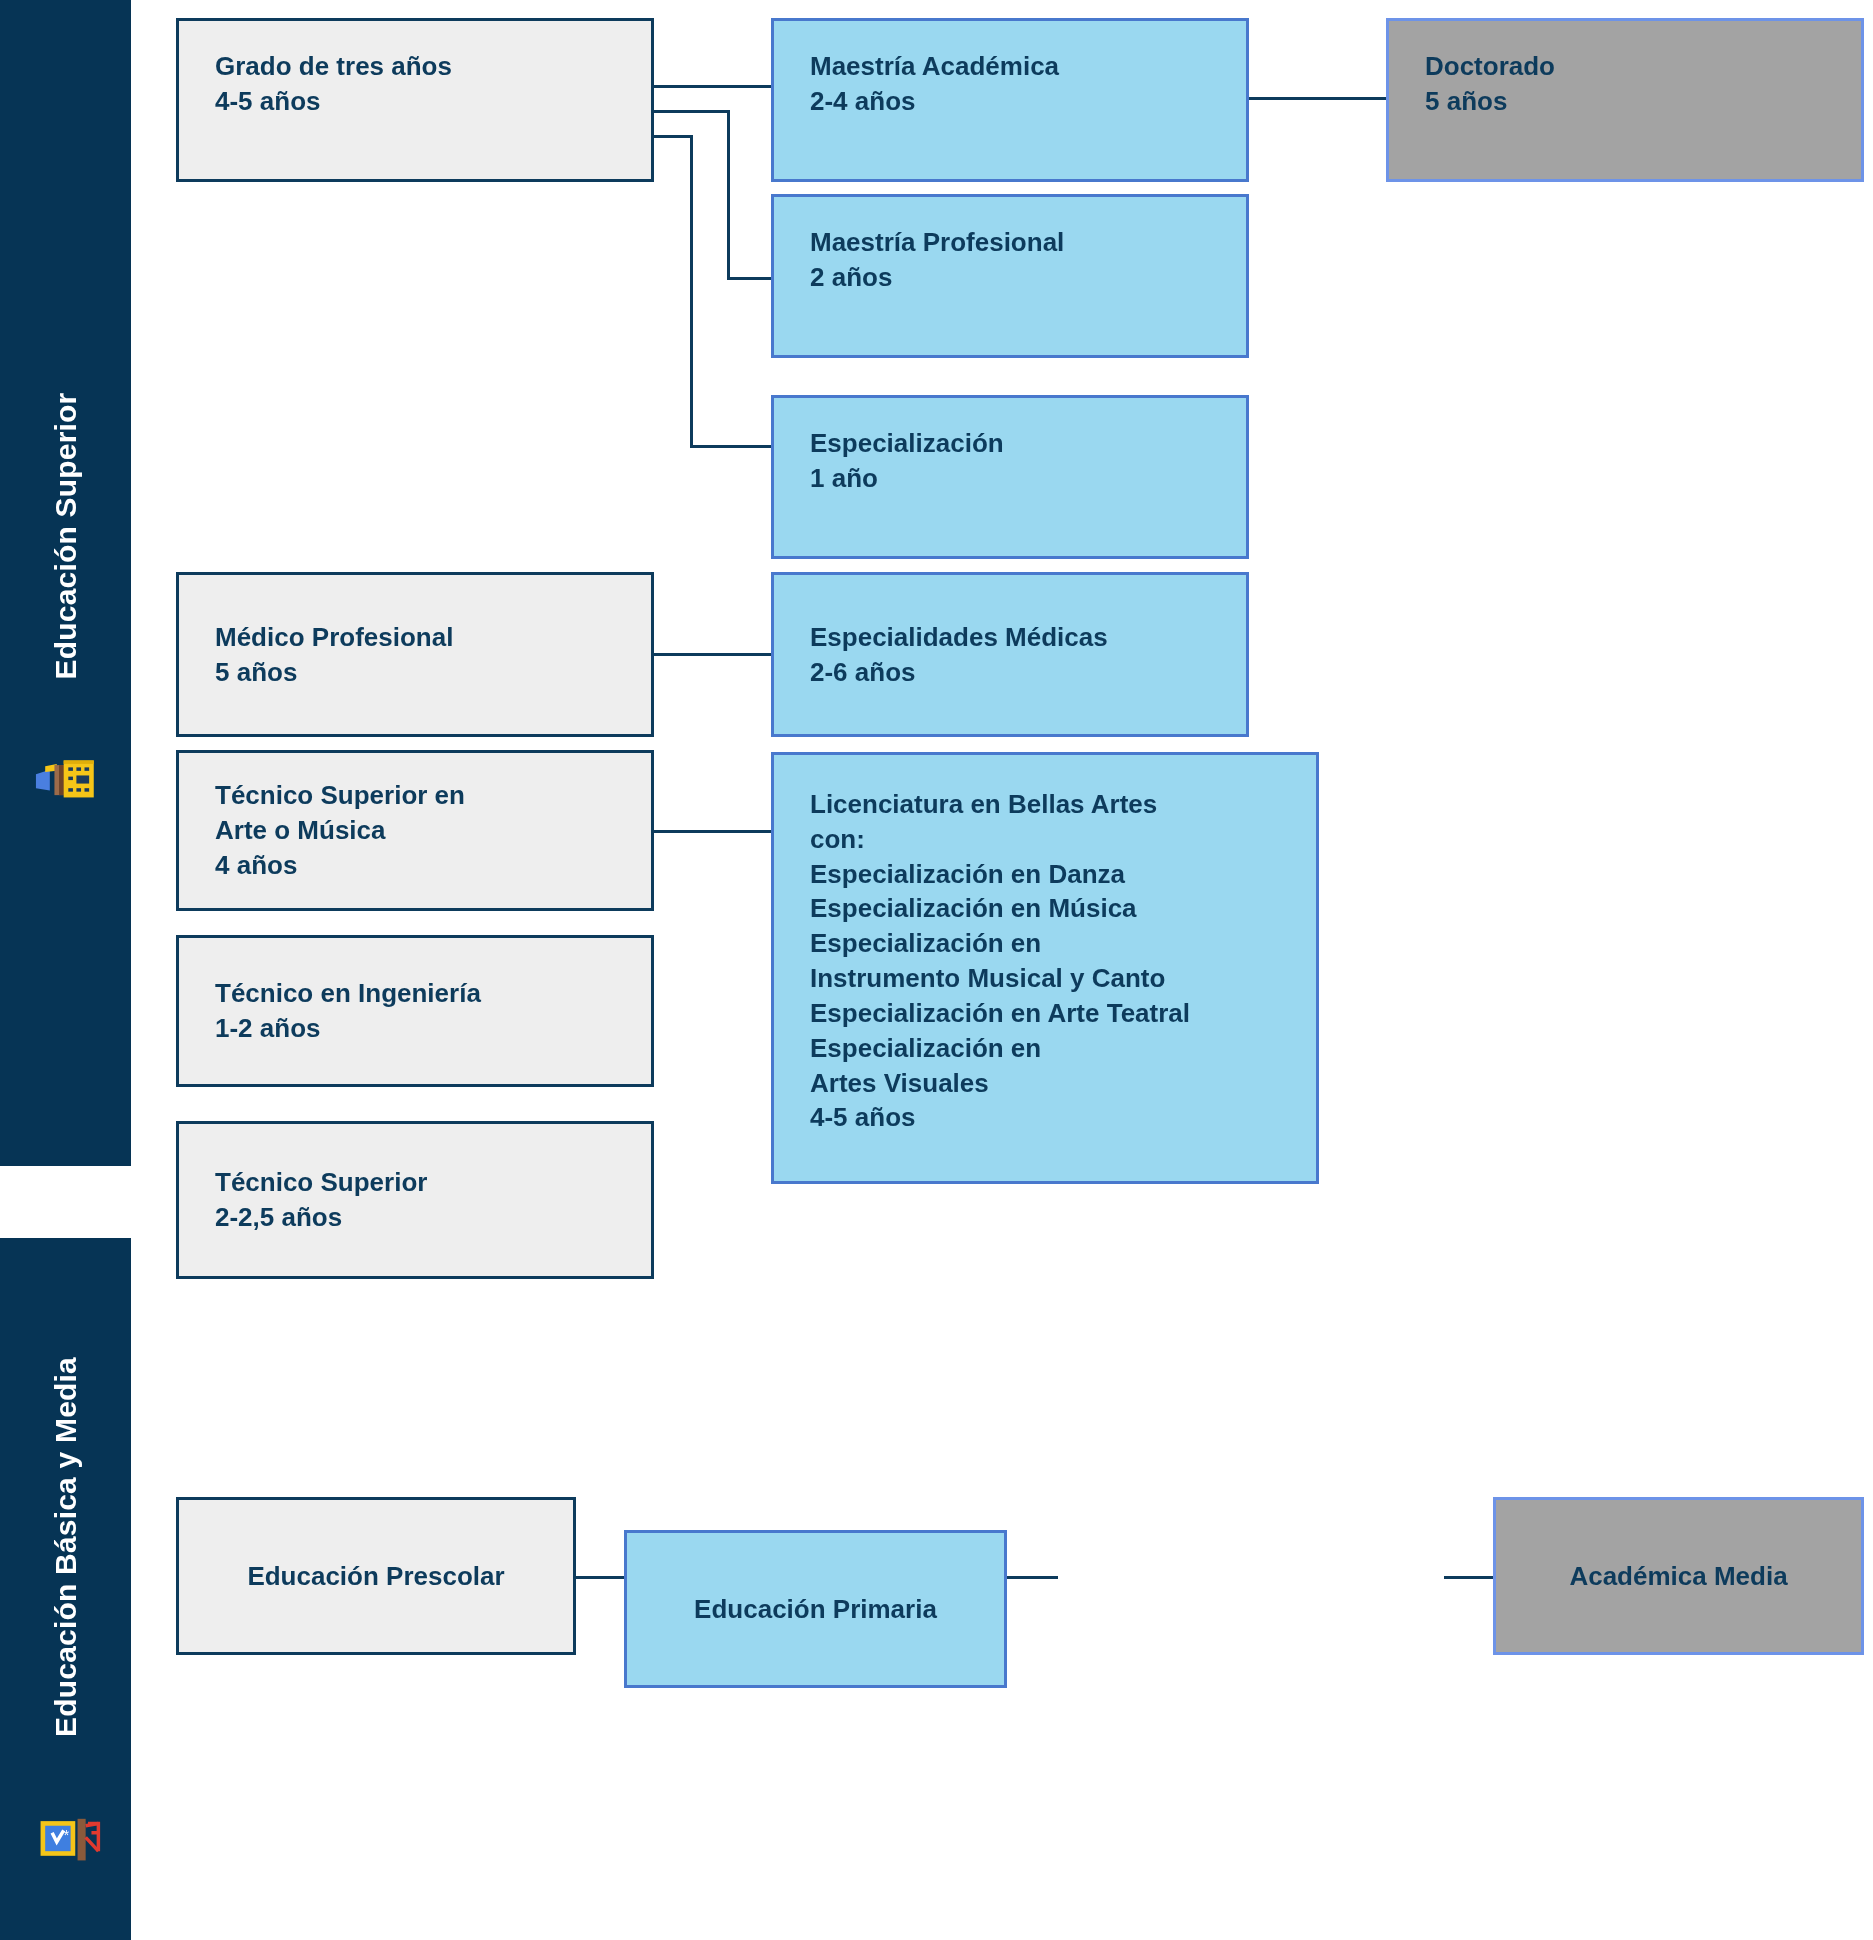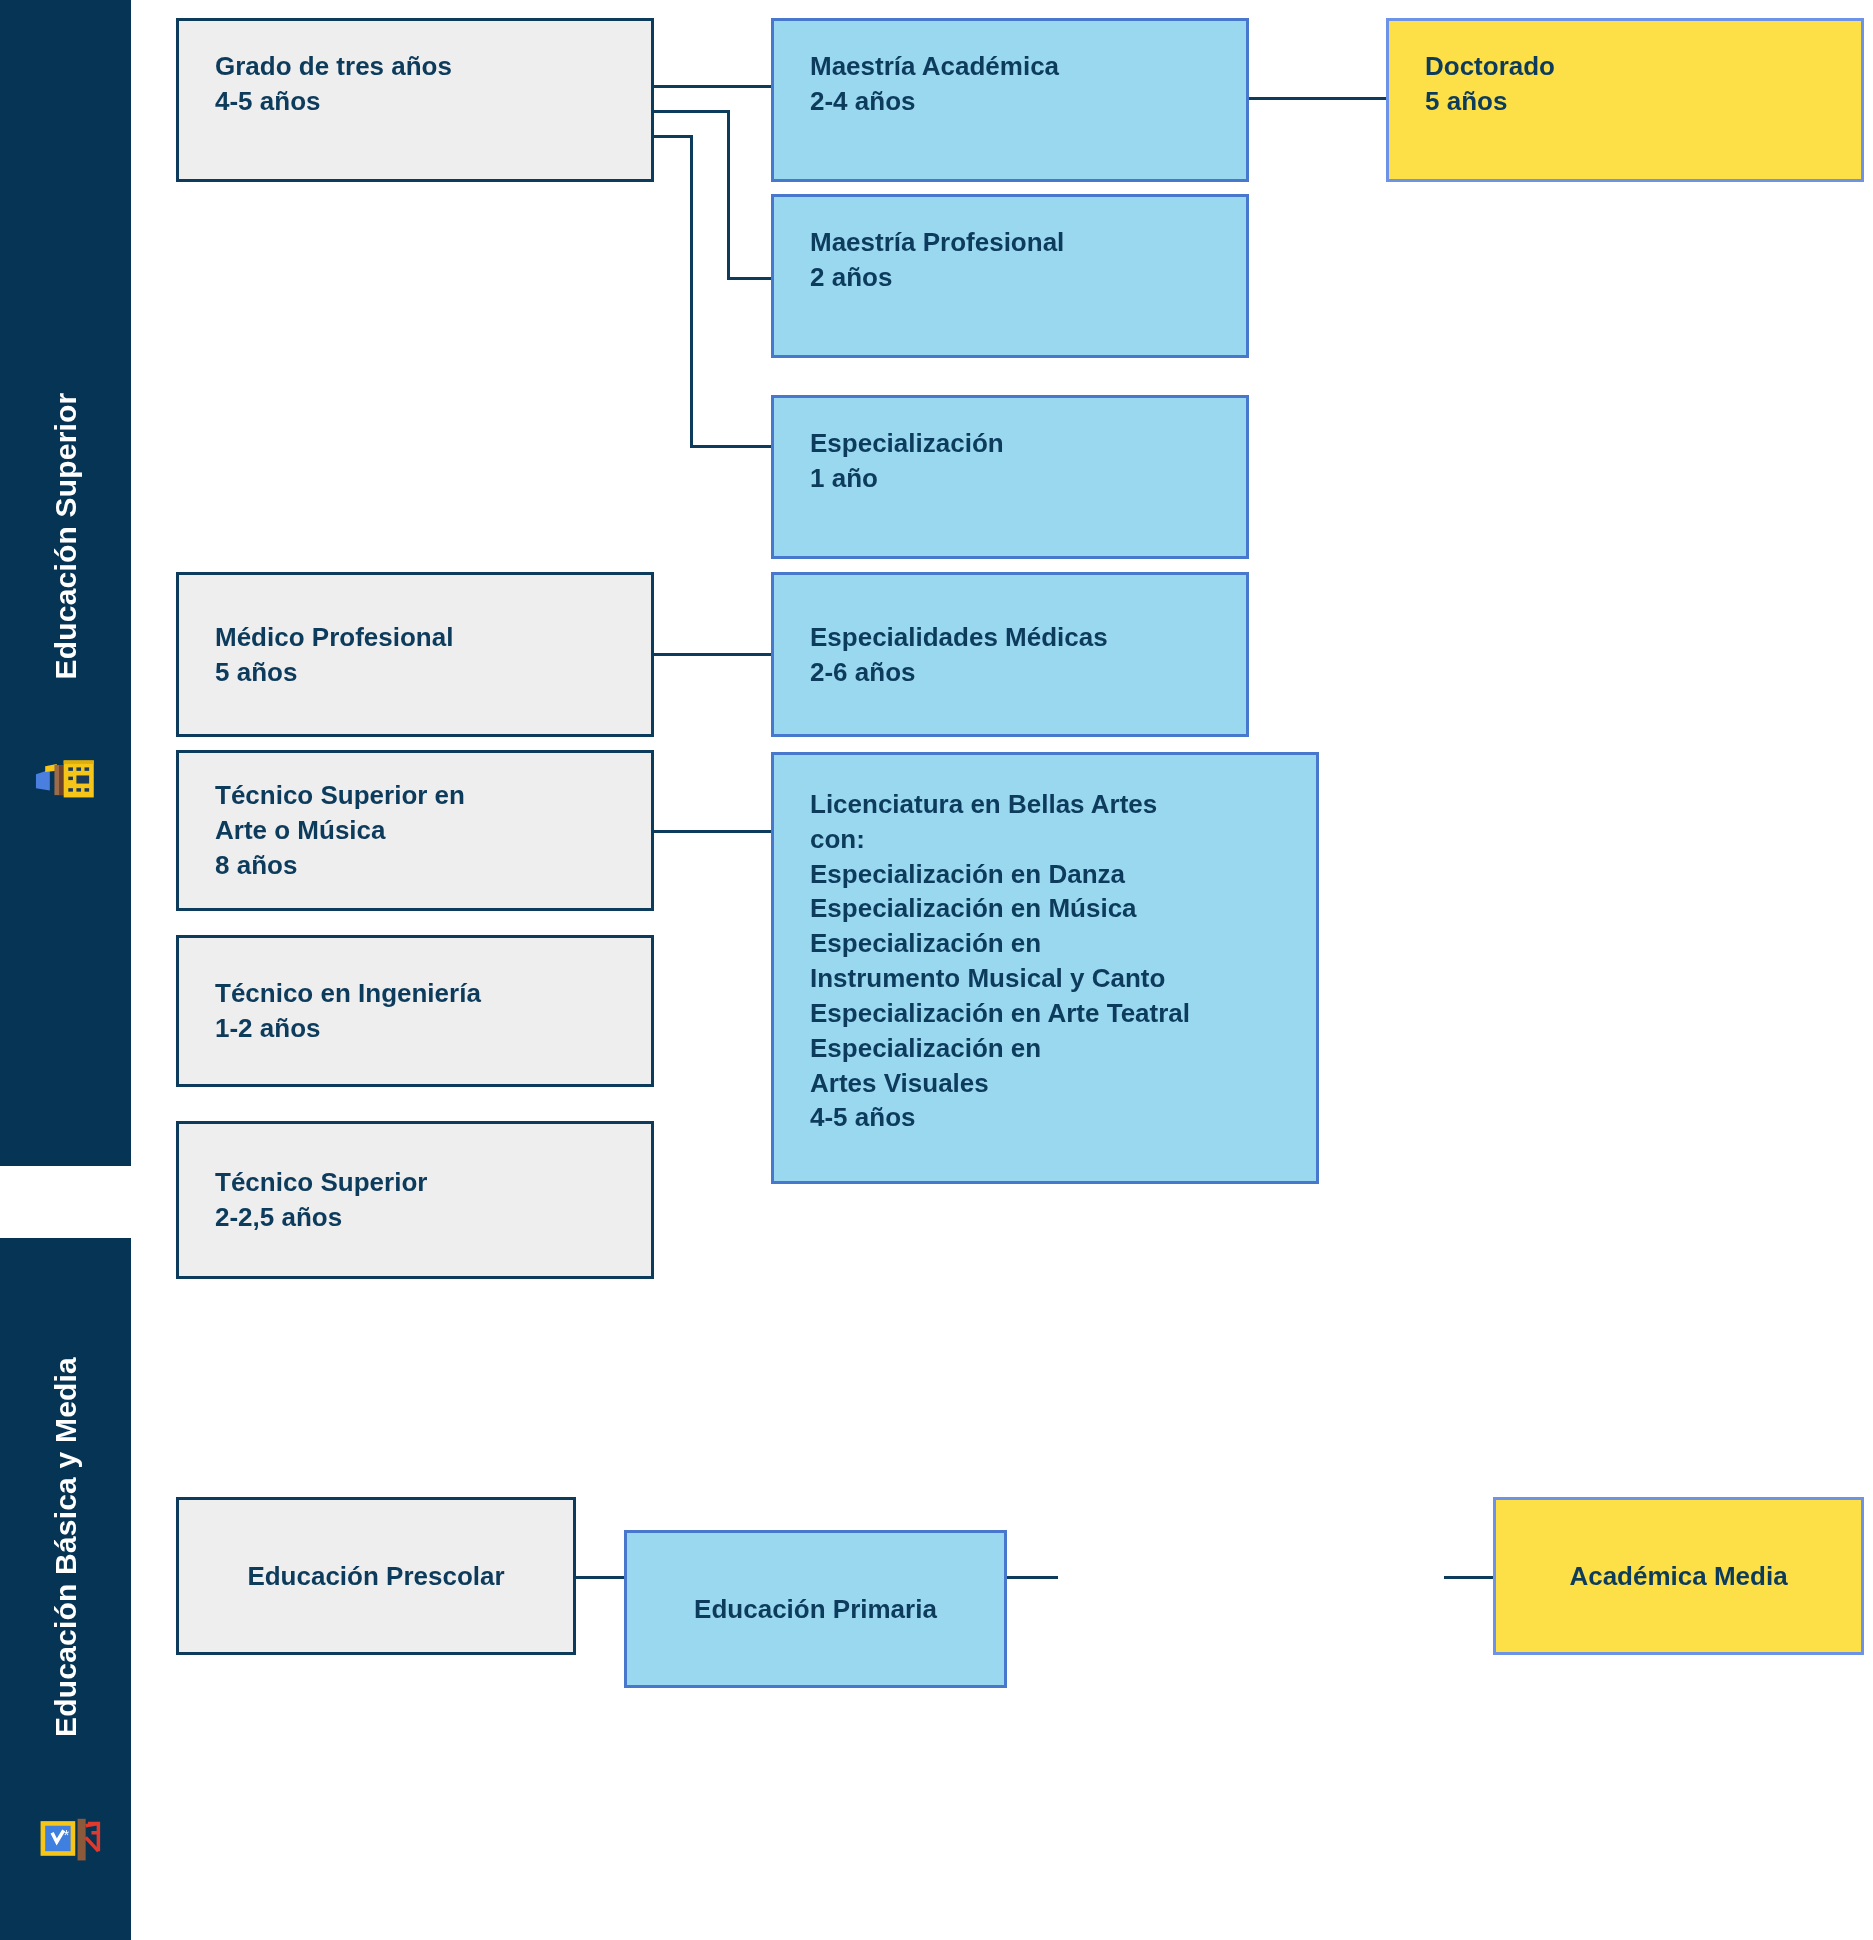--- a/index.html
+++ b/index.html
@@ -65,21 +65,21 @@
 
   .node.grey {
     background: #eeeeee;
     border: 3px solid #0d3b5c;
   }
   .node.blue {
     background: #9ad8f0;
     border: 3px solid #4878cd;
   }
   .node.purple {
-    background: #fde047;
+    background: #a3a3a3;
     border: 3px solid #6d93e8;
   }
   .node.center {
     justify-content: center;
     padding: 0 14px;
     text-align: center;
   }
   .node.top {
     align-items: flex-start;
     padding-top: 28px;
@@ -194,21 +194,21 @@
   </div>
 
   <div class="node blue" style="left:771px; top:572px; width:478px; height:165px;">
     <span class="node-text"> Especialidades Médicas
 2-6 años</span>
   </div>
 
   <div class="node grey" style="left:176px; top:750px; width:478px; height:161px;">
     <span class="node-text">Técnico Superior en
 Arte o Música
-8 años</span>
+4 años</span>
   </div>
 
   <div class="node blue top" style="left:771px; top:752px; width:548px; height:432px; padding-top:32px;">
     <span class="node-text">Licenciatura en Bellas Artes
 con:
 Especialización en Danza
 Especialización en Música
 Especialización en
 Instrumento Musical y Canto
 Especialización en Arte Teatral

